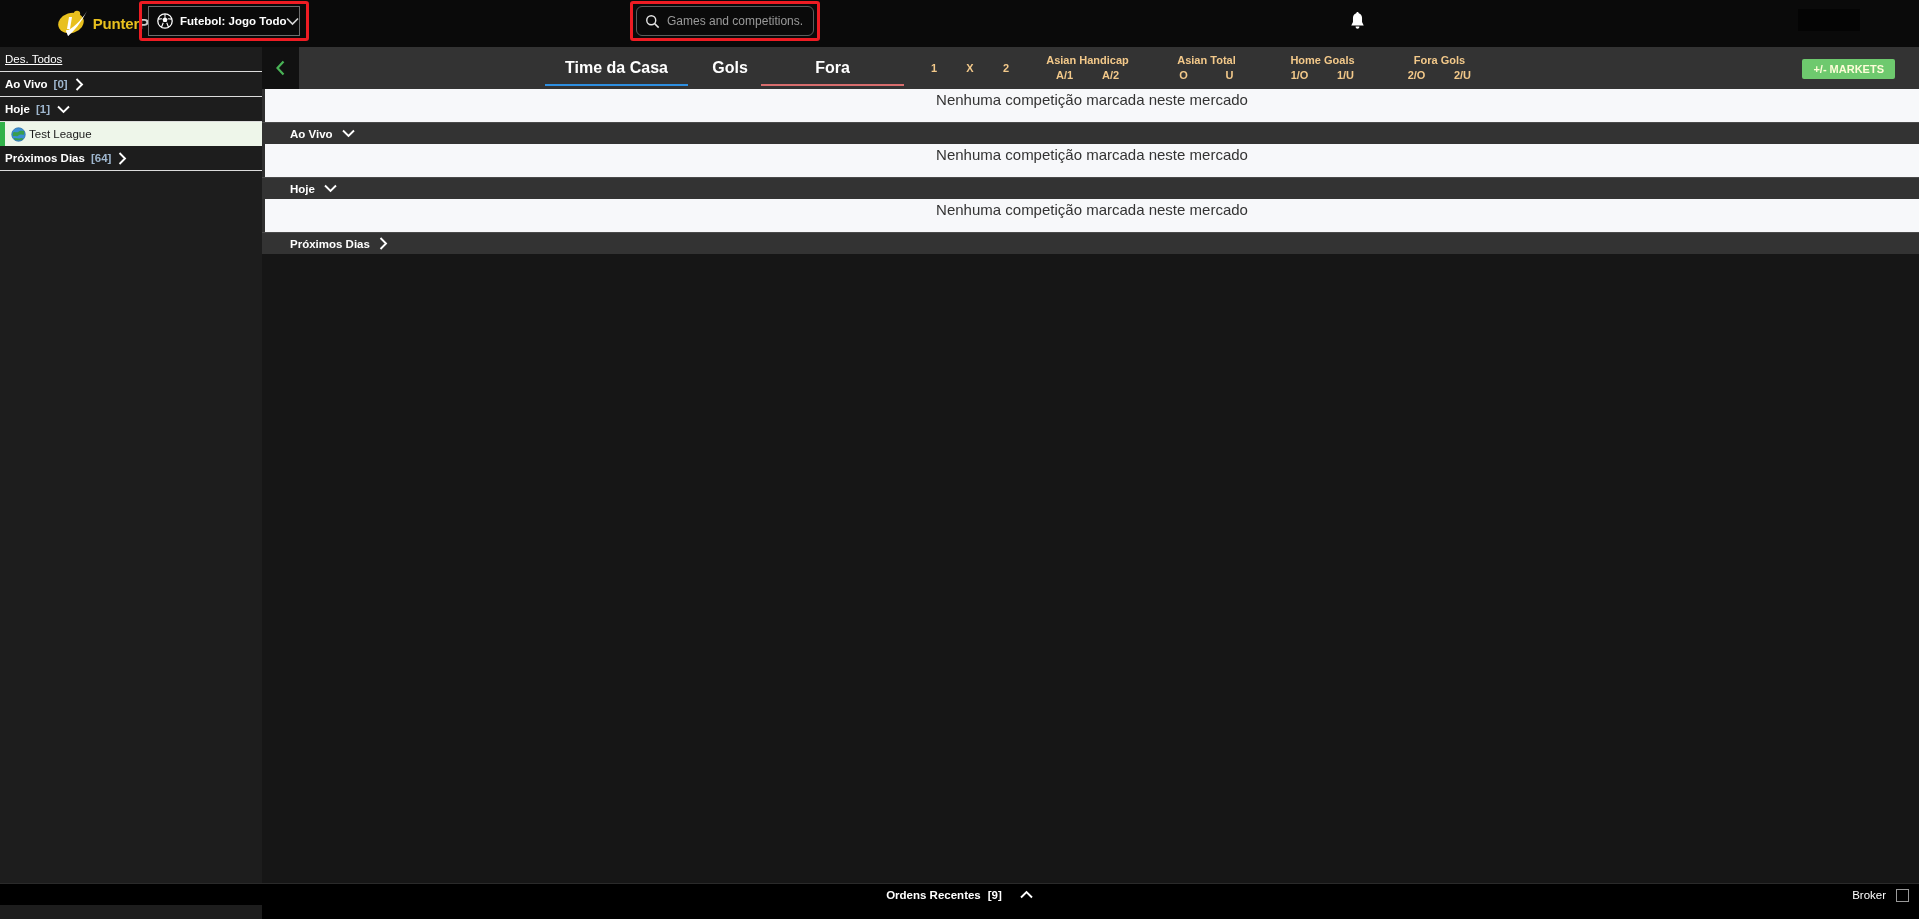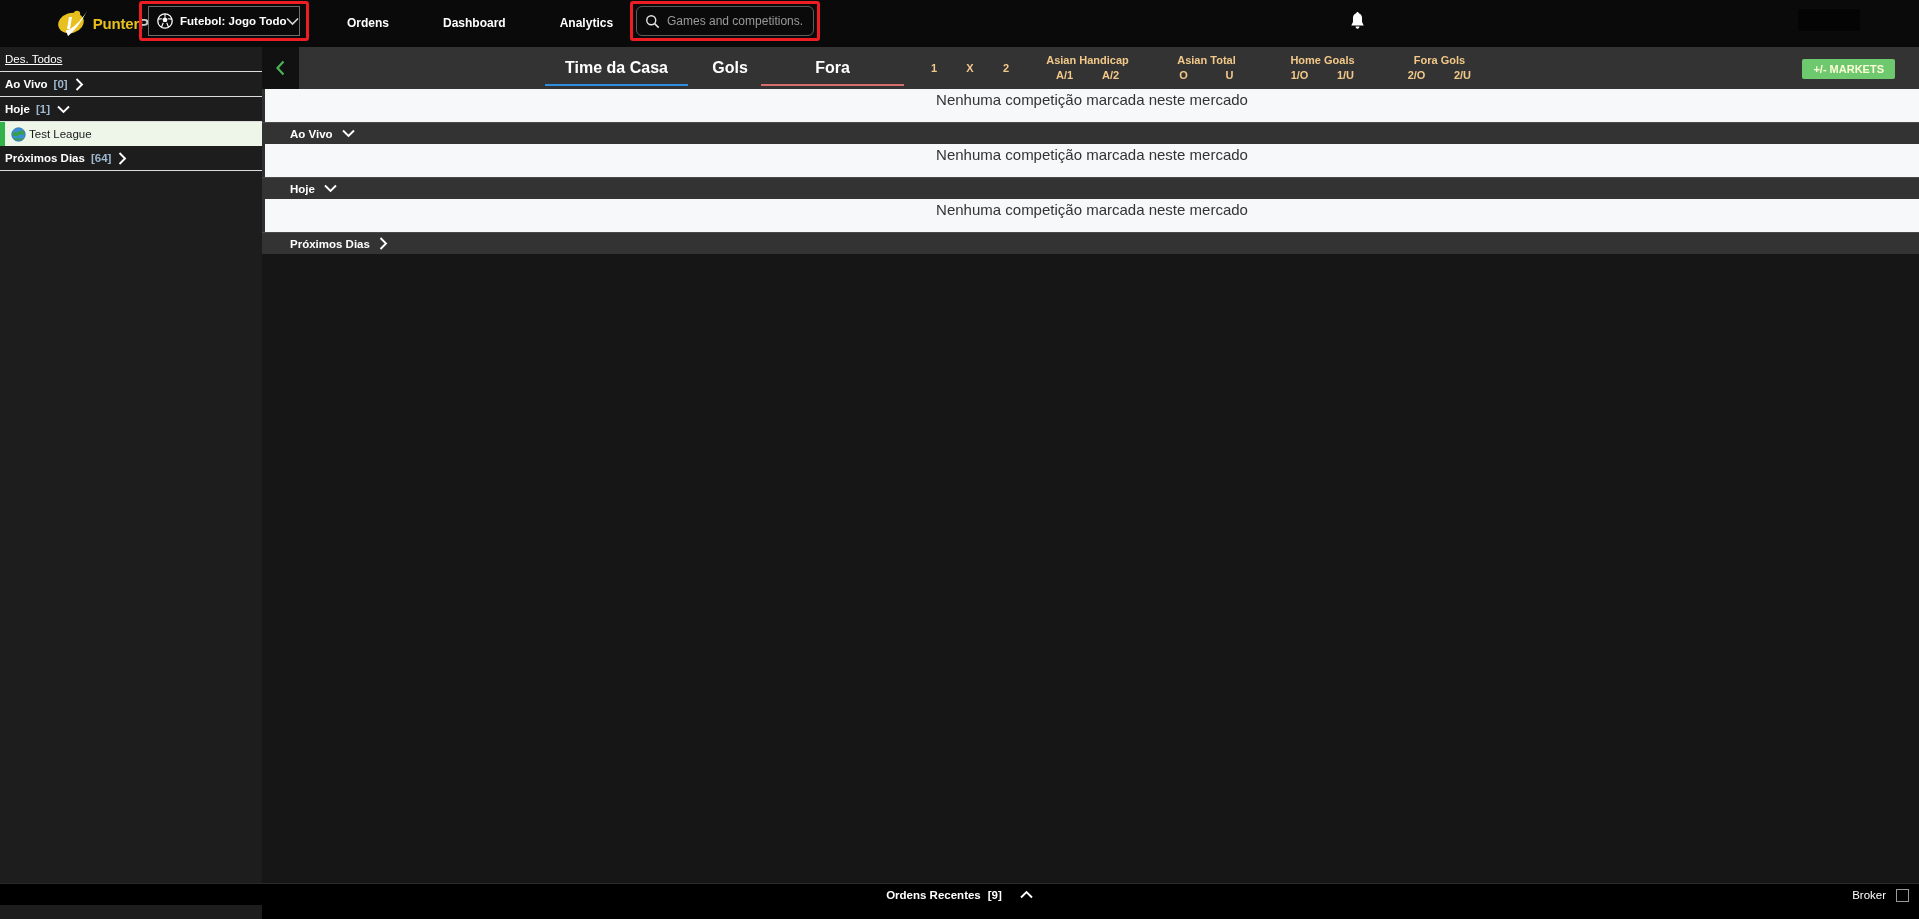--- a/index.html
+++ b/index.html
@@ -208,26 +208,20 @@
     </svg>
     <span class="sport-label">Futebol: Jogo Todo</span>
     <span class="sport-div"></span>
     <span class="sport-chev">
       <svg width="13" height="9" viewBox="0 0 13 9">
           <path d="M1 1.5 L6.5 7 L12 1.5" stroke="#d5d5d5" stroke-width="1.7" fill="none"></path>
         </svg>
     </span>
   </div>
 
-  <nav class="nav">
-    <a href="#">Ordens</a>
-    <a href="#">Dashboard</a>
-    <a href="#">Analytics</a>
-    <a href="#">Posição</a>
-  </nav>
 
   <div class="search-box">
     <svg class="search-icon" viewBox="0 0 18 18">
       <circle cx="7.5" cy="7.5" r="5.4" fill="none" stroke="#e4e4e4" stroke-width="1.7"></circle>
       <line x1="11.4" y1="11.4" x2="16.4" y2="16.4" stroke="#e4e4e4" stroke-width="1.9"></line>
     </svg>
     <input class="search-input" type="text" placeholder="Games and competitions..." style="">
   </div>
 
   <svg class="bell" viewBox="0 0 18 20">

